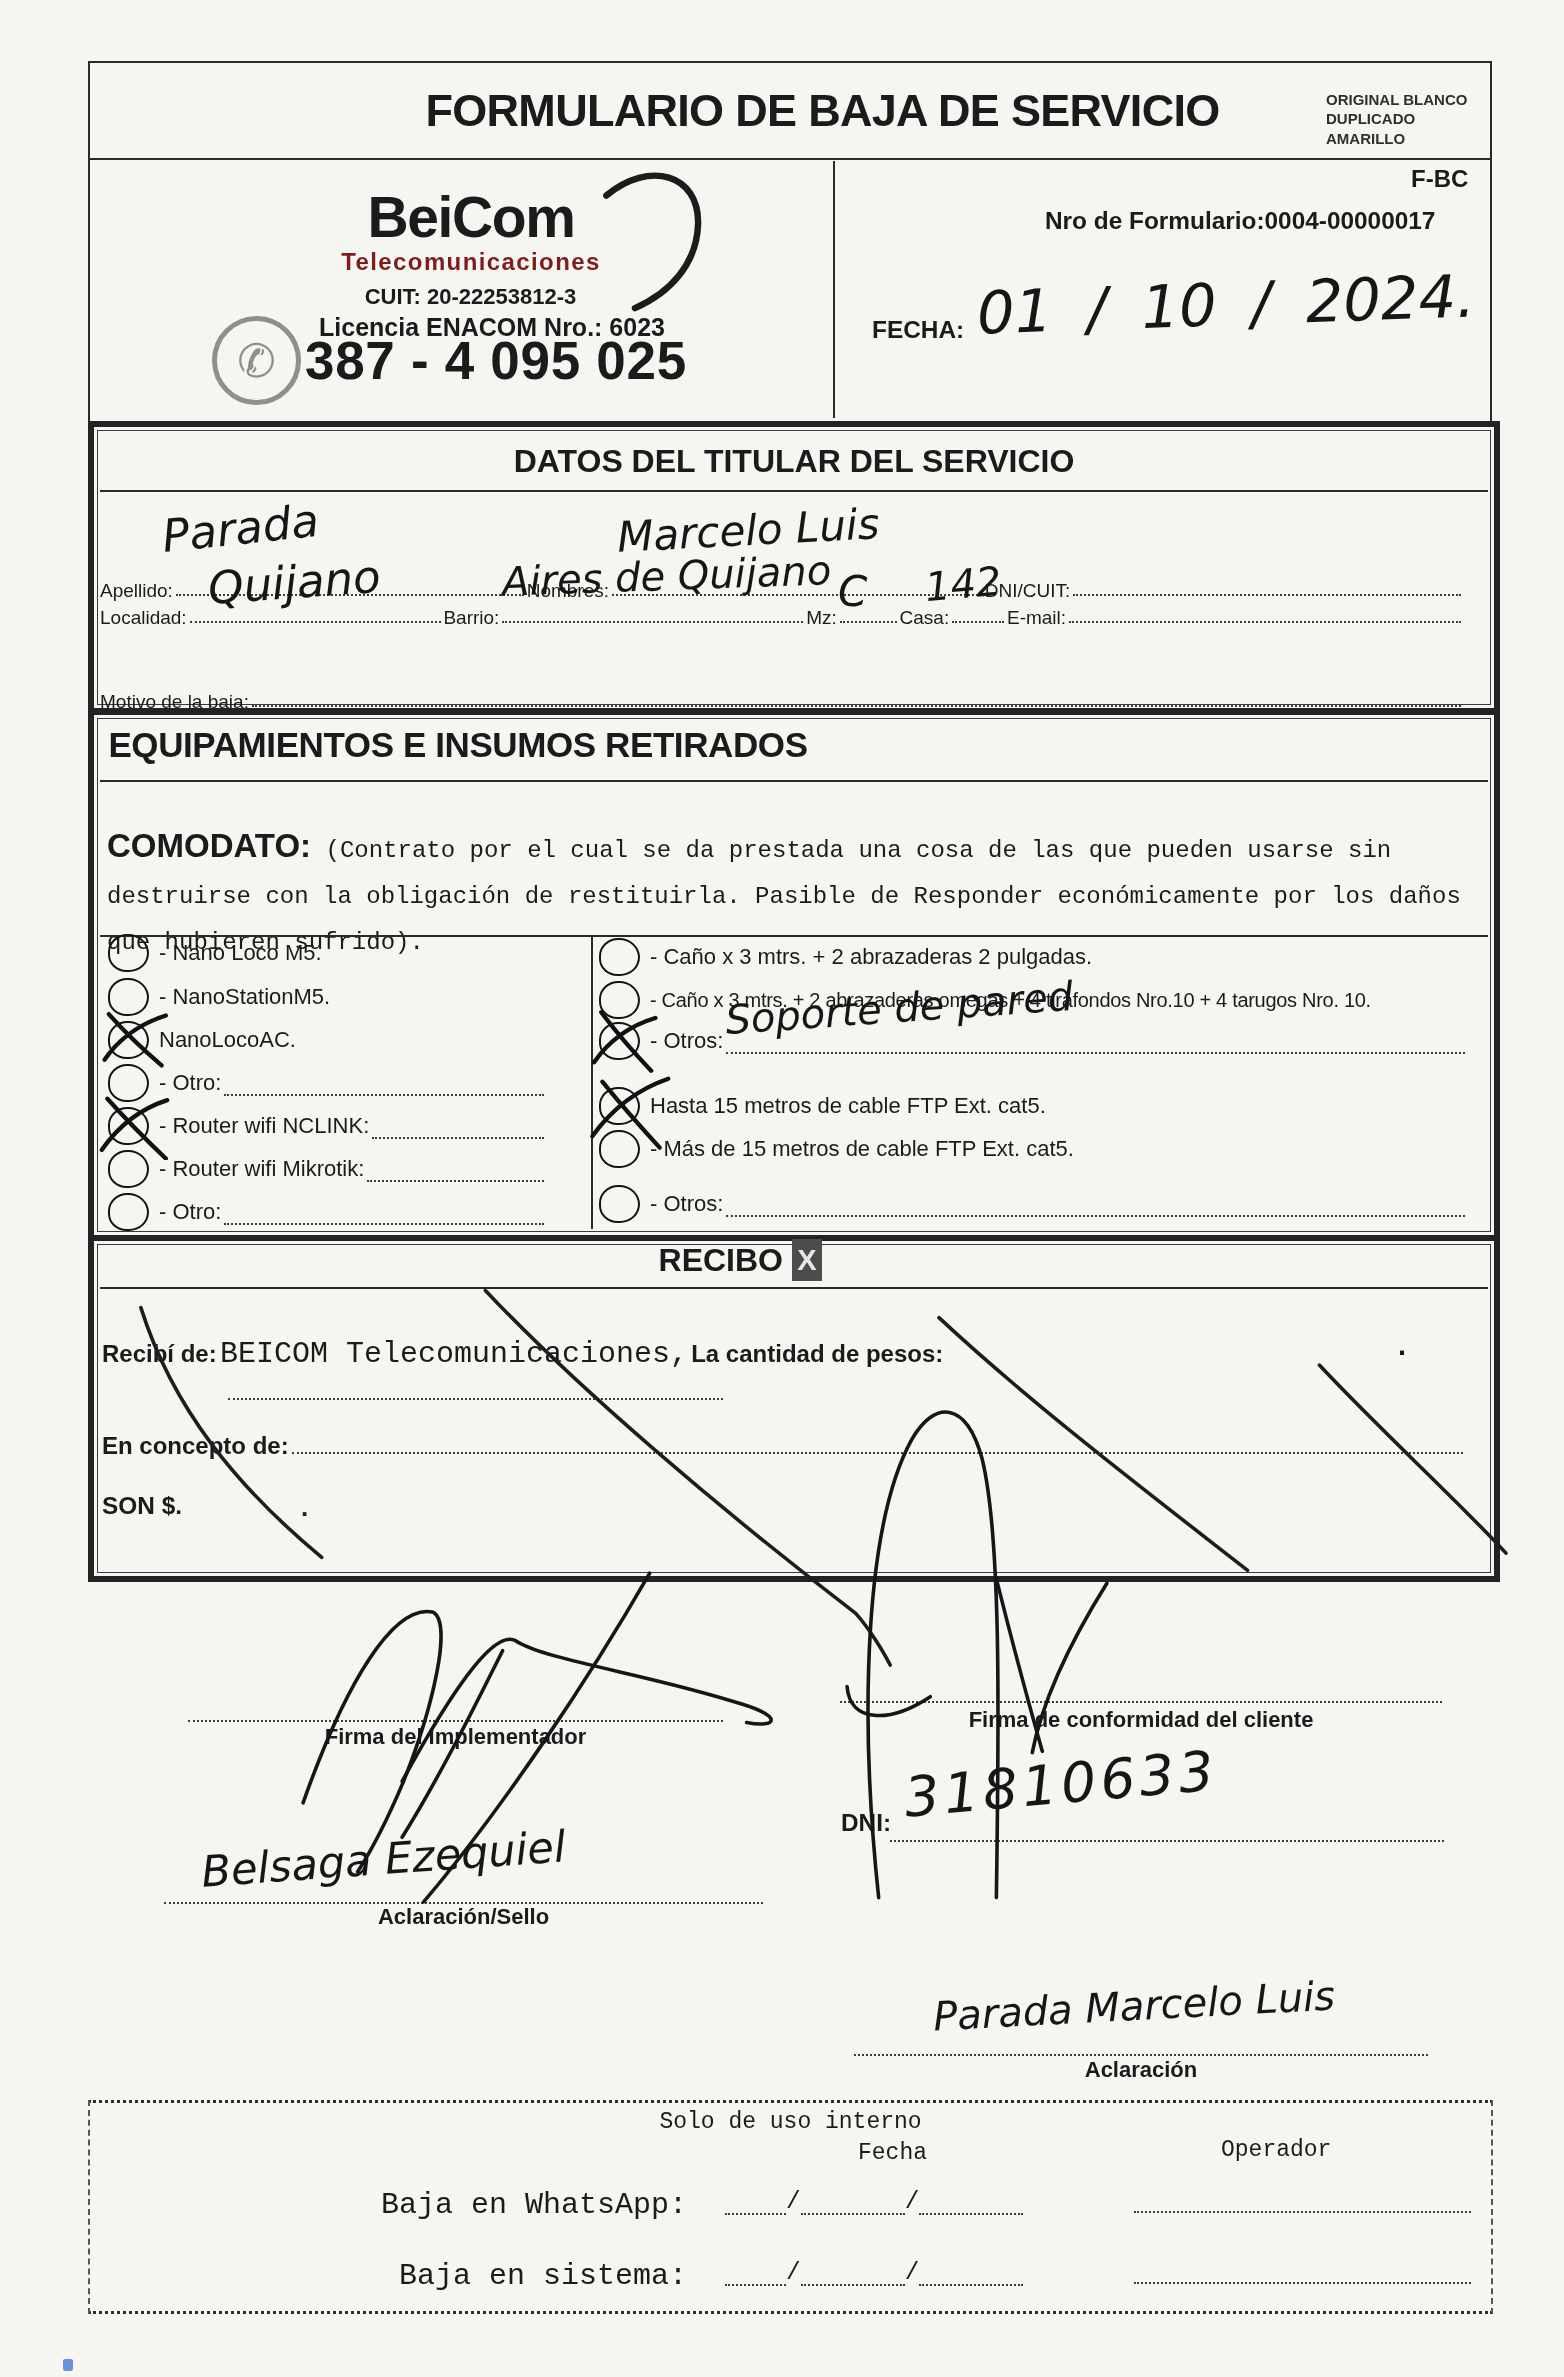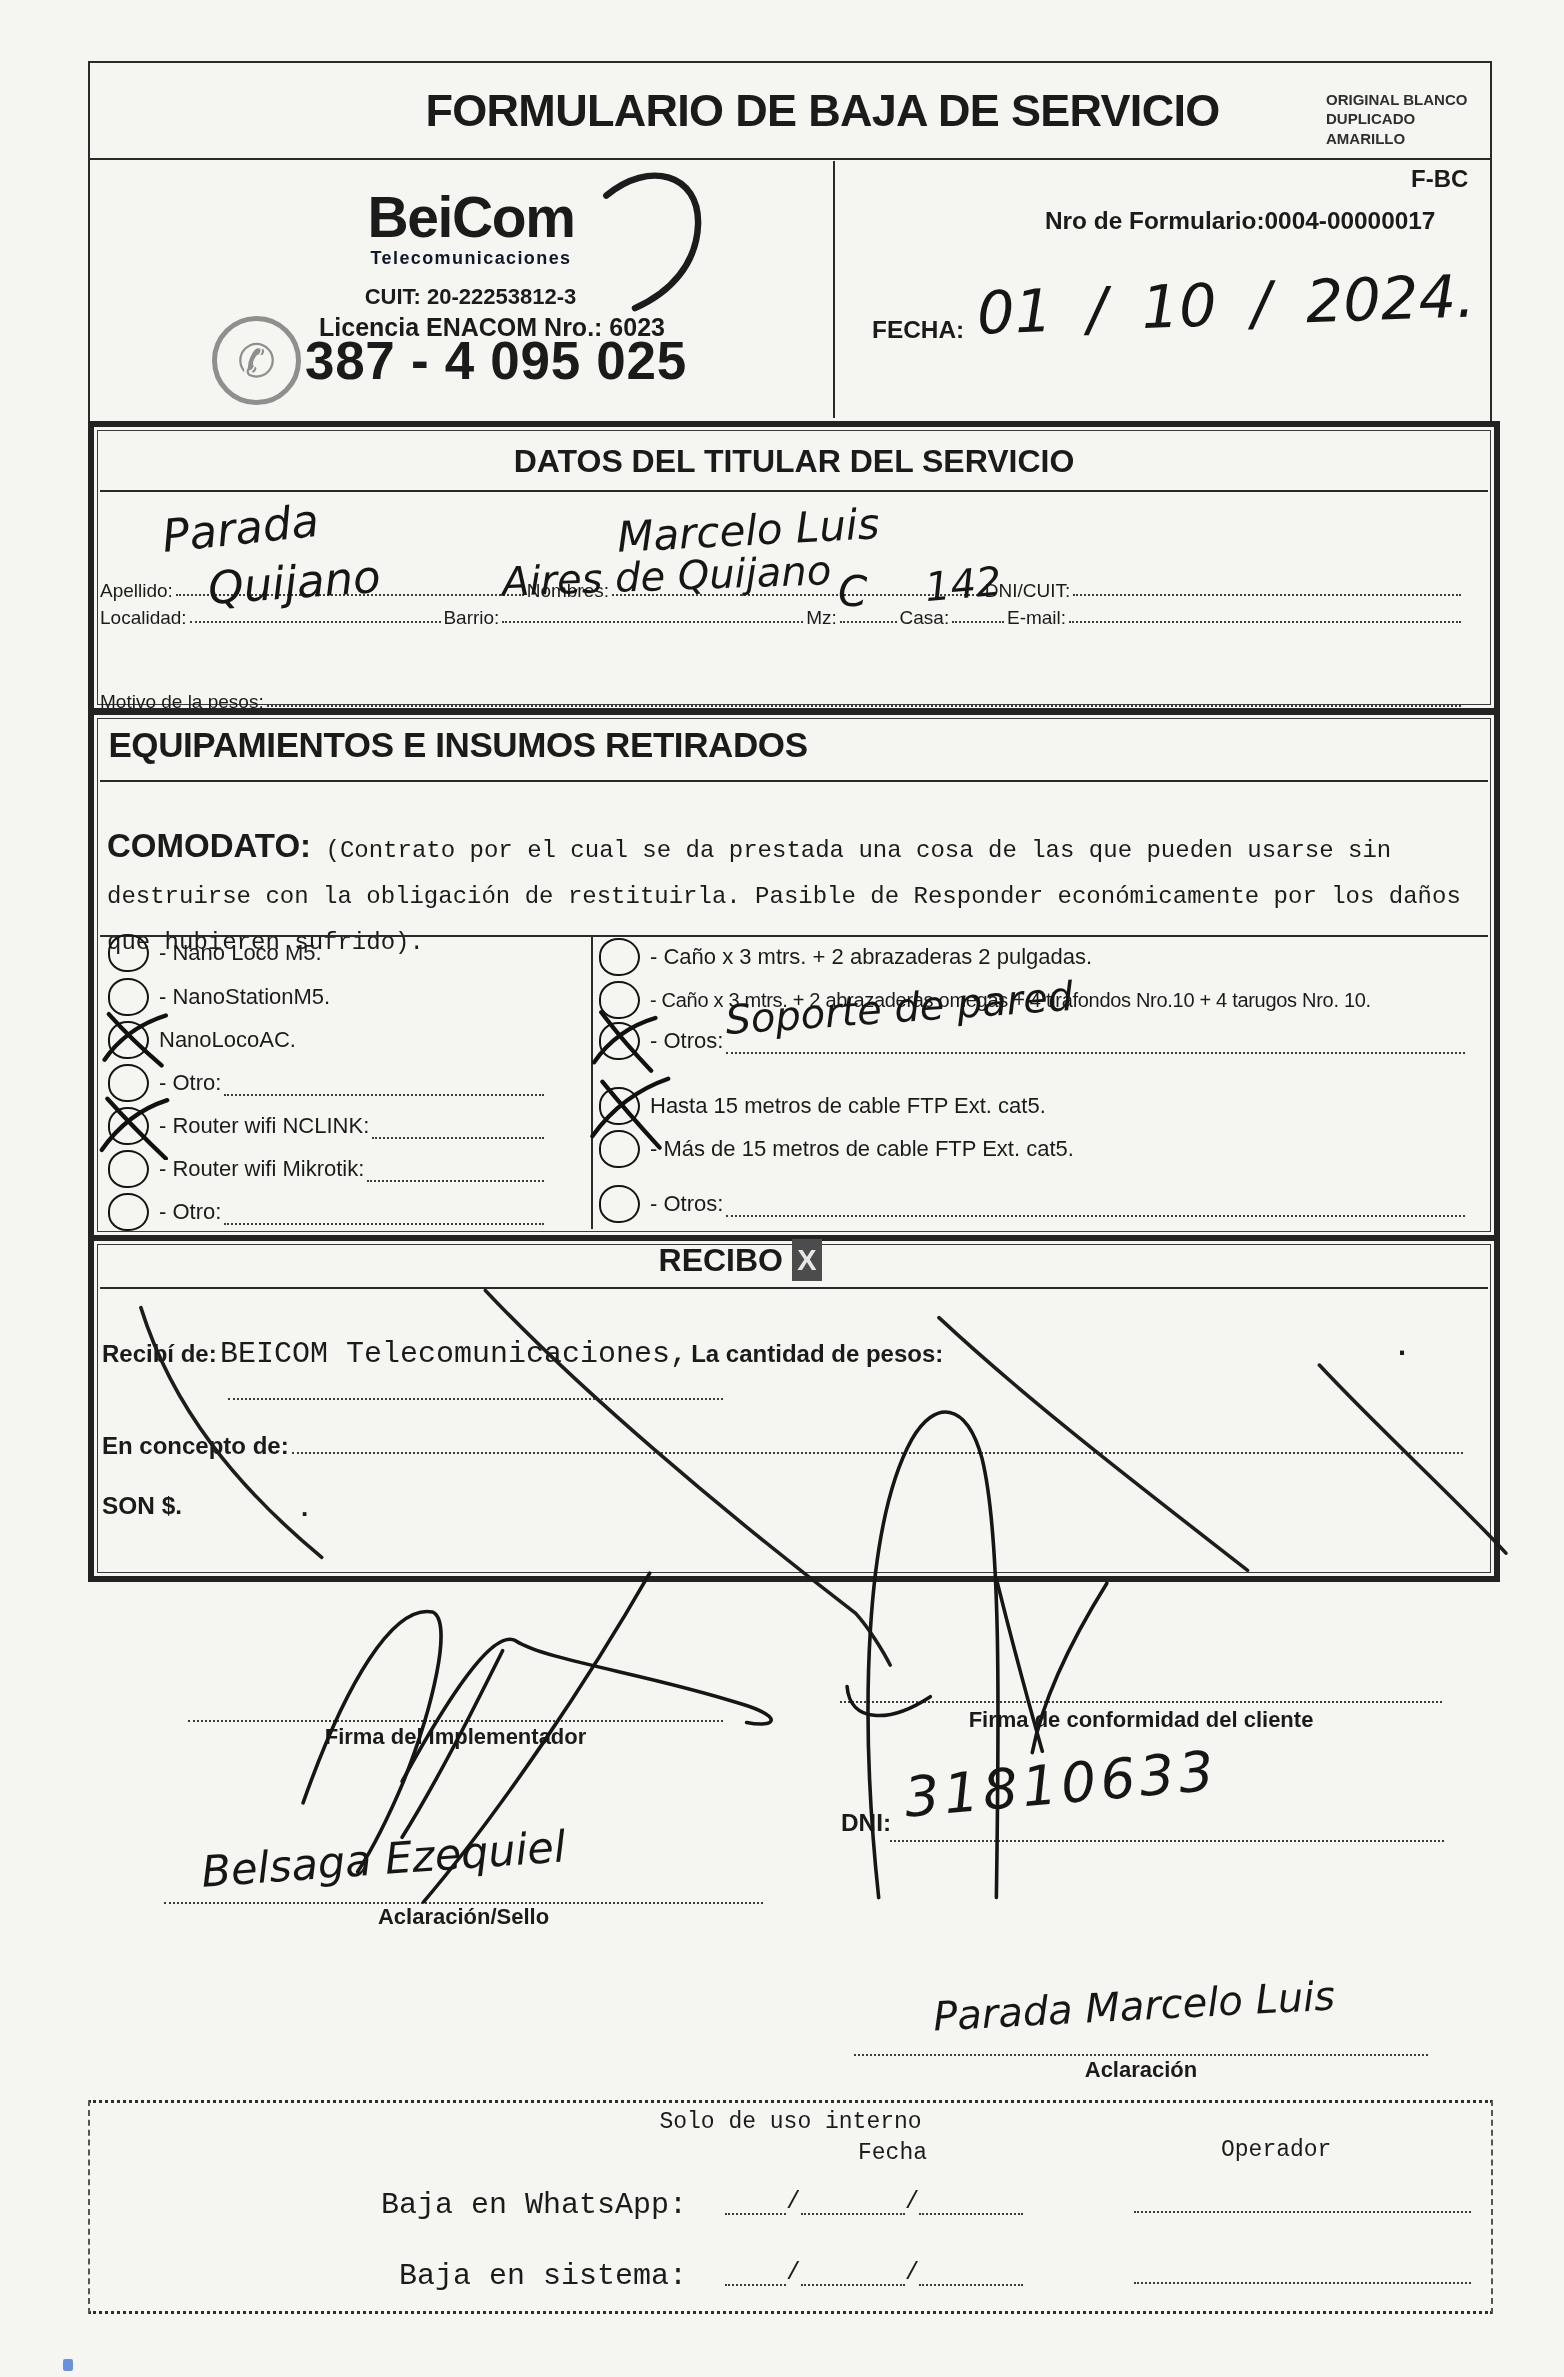--- a/index.html
+++ b/index.html
@@ -53,21 +53,21 @@
         <div>DUPLICADO AMARILLO</div>
       </div>
     </div>
 
     <div class="thinline" style="left:743px;top:98px;width:2.2px;height:257px;"></div>
 
     <div class="abs b" style="left:223px;top:121px;width:316px;text-align:center;font-size:57px;letter-spacing:-1.4px;">BeiCom</div>
     <svg class="abs" style="left:502px;top:93px;" width="129" height="158" viewBox="0 0 180 220">
       <path d="M 20 55 C 80 5, 150 25, 148 95 C 146 150, 110 190, 60 212" fill="none" stroke="#1c1c1c" stroke-width="9" stroke-linecap="round"></path>
     </svg>
-    <div class="abs" style="left:223px;top:185px;width:316px;text-align:center;font-size:18px;letter-spacing:1.4px;color:#0f172a;font-weight:600;">Telecomunicaciones</div>
+    <div class="abs" style="left:223px;top:185px;width:316px;text-align:center;font-size:24px;letter-spacing:1.4px;color:#7f1d1d;font-weight:600;">Telecomunicaciones</div>
     <div class="abs" style="left:151px;top:221px;width:459px;text-align:center;font-size:22px;font-weight:600;">CUIT: 20-22253812-3</div>
     <div class="abs" style="left:151px;top:250px;width:502px;text-align:center;font-size:25px;font-weight:600;">Licencia ENACOM Nro.: 6023</div>
     <div class="abs" style="left:122px;top:253px;width:79px;height:79px;border:5px solid #8f8f8f;border-radius:50%;
                 display:flex;align-items:center;justify-content:center;font-size:46px;color:#8f8f8f;top:253px;">✆</div>
     <div class="abs" style="left:215px;top:267px;font-size:53px;font-weight:600;letter-spacing:0.7px;">387 - 4 095 025</div>
 
     <div class="abs" style="left:1321px;top:102px;font-size:24px;font-weight:600;">F-BC</div>
     <div class="abs" style="left:955px;top:144px;font-size:24.4px;font-weight:600;">
       <span>Nro de Formulario:</span><span>0004-00000017</span>
     </div>
@@ -102,21 +102,21 @@
     <span class="fw" style="width:52px;"></span>
     <span class="lbl">E-mail:</span>
     <span class="fill"></span>
   </div>
   <span class="abs hw" style="left:208px;top:556px;font-size:45px;transform:rotate(-4deg);">Quijano</span>
   <span class="abs hw" style="left:502px;top:553px;font-size:40px;transform:rotate(-2deg);">Aires de Quijano</span>
   <span class="abs hw" style="left:838px;top:567px;font-size:42px;">C</span>
   <span class="abs hw" style="left:925px;top:561px;font-size:40px;transform:rotate(-5deg);">142</span>
 
   <div class="frow" style="left:100px;top:664px;width:1364px;">
-    <span class="lbl">Motivo de la pesos:</span>
+    <span class="lbl">Motivo de la baja:</span>
     <span class="fill"></span>
   </div>
 
   <div class="abs secbox" style="top:709px;height:520px;">
     <div class="abs b" style="left:14.4px;top:10px;font-size:35px;letter-spacing:-0.4px;">EQUIPAMIENTOS E INSUMOS RETIRADOS</div>
     <div class="thinline" style="left:5.7px;top:65px;right:5.7px;height:2.2px;"></div>
     <div class="abs" style="left:13px;top:108px;width:1367px;font-size:24px;line-height:46px;font-family:'Liberation Mono',monospace;">
       <span class="b" style="font-family:'Liberation Sans',sans-serif;font-size:33px;">COMODATO:</span>
       <span>(Contrato por el cual se da prestada una cosa de las que pueden usarse sin destruirse con la obligación de restituirla. Pasible de  Responder económicamente por los daños que hubieren sufrido).</span>
     </div>

